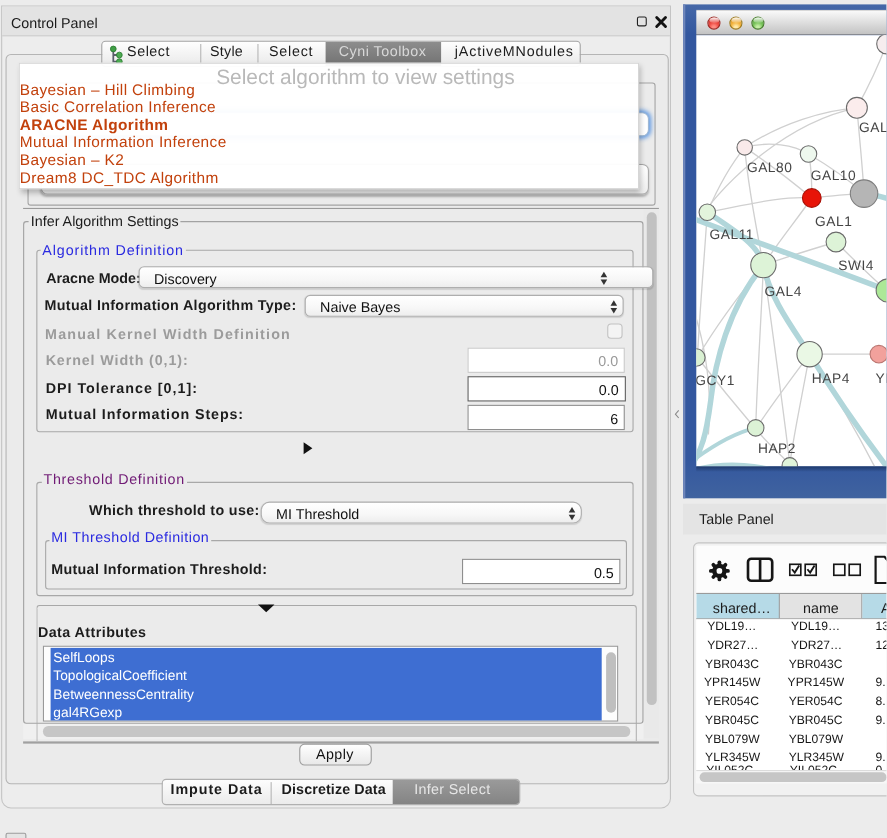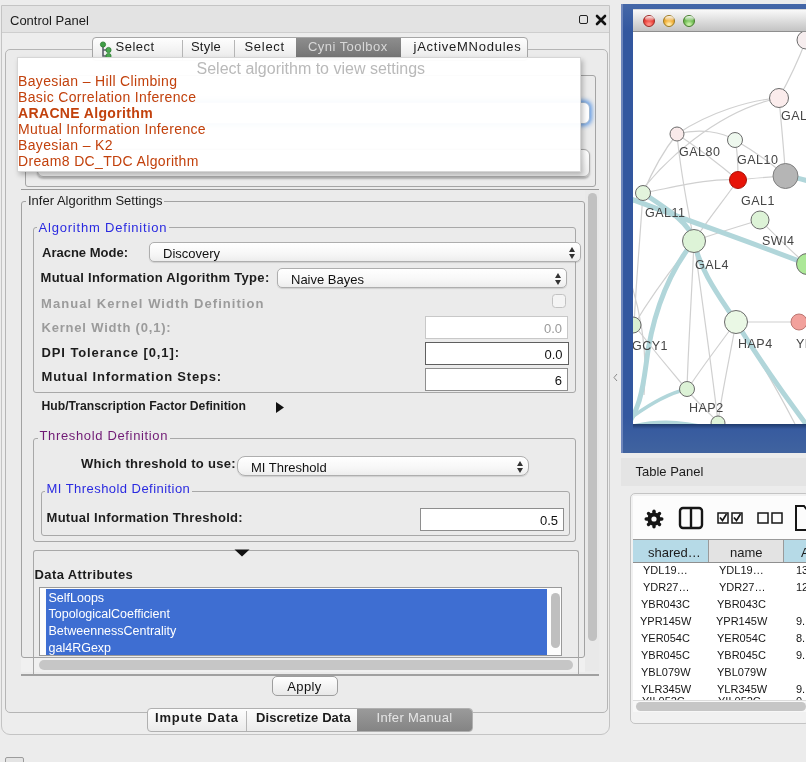--- a/index.html
+++ b/index.html
@@ -70,21 +70,21 @@
   <div class="abs" style="left:19px; top:651px; width:564px; height:15px; background:#f0f0f0;"></div>
   <div class="abs" style="left:37px; top:653.5px; width:534px; height:10.5px; background:#c6c6c6; border-radius:5px;"></div>
 
   <div class="gbox" style="left:19px; top:194.5px; width:564px; height:457px; border-color:#a2a2a2;"></div>
   <div class="glabel" style="left:24px; top:187px; color:#1c1c1c;">Infer Algorithm Settings</div>
 
   <div class="gbox" style="left:31px; top:221px; width:543px; height:166px;"></div>
   <div class="glabel" style="left:34.5px; top:214px; color:#2a2ae0; letter-spacing:0.8px;">Algorithm Definition</div>
 
   <div class="abs b13" style="left:40px; top:238.5px;">Aracne Mode:</div>
-  <div class="combo" style="left:147px; top:236px; width:432px;">
+  <div class="combo" style="left:124px; top:236px; width:468px;">
     <span class="ct">Discovery</span>
       <span class="spin" style="left:419px; top:4px;"></span>
   </div>
 
   <div class="abs b13" style="left:38.5px; top:264px; letter-spacing:0.3px;">Mutual Information Algorithm Type:</div>
   <div class="combo" style="left:275px; top:261.5px; width:290px;">
     <span class="ct">Naive Bayes</span>
       <span class="spin" style="left:277px; top:4px;"></span>
   </div>
 
@@ -93,21 +93,20 @@
 
   <div class="abs b13 gray" style="left:39.5px; top:313.5px; letter-spacing:0.8px;">Kernel Width (0,1):</div>
   <div class="field" style="left:423px; top:309.5px; width:143px; height:23px; border:1px solid #c8c8c8; color:#9a9a9a;">0.0</div>
 
   <div class="abs b13" style="left:39.5px; top:338.5px; letter-spacing:0.9px;">DPI Tolerance [0,1]:</div>
   <div class="field" style="left:423px; top:335.5px; width:143.5px; height:23px; border:1.5px solid #5f5f5f;">0.0</div>
 
   <div class="abs b13" style="left:39.5px; top:362.5px; letter-spacing:0.8px;">Mutual Information Steps:</div>
   <div class="field" style="left:423px; top:361.5px; width:143px; height:23px; border:1px solid #8e8e8e;">6</div>
 
-  <div class="abs b13" style="left:39.5px; top:393px; font-size:12.2px;">Hub/Transcription Factor Definition</div>
   <svg class="abs" style="left:272px; top:395px;" width="12" height="13" viewBox="0 0 12 13">
     <path d="M2 1 L10 6.5 L2 12 Z" fill="#111"></path>
   </svg>
 
   <div class="gbox" style="left:30.5px; top:431.5px; width:543.5px; height:104px;"></div>
   <div class="glabel" style="left:35.5px; top:421.5px; color:#701a75; letter-spacing:0.65px;text-align:center;">Threshold Definition</div>
 
   <div class="abs b13" style="left:79px; top:449.5px; letter-spacing:0.3px;">Which threshold to use:</div>
   <div class="combo" style="left:235px; top:450px; width:292px; border-radius:8px;">
     <span class="ct">MI Threshold</span>
@@ -138,26 +137,26 @@
 
   <div class="abs" style="left:269.5px; top:670px; width:66px; height:20px; border:1px solid #9e9e9e; border-radius:5px; background:linear-gradient(#ffffff,#e8e8e8); text-align:center;">
     <span style="font-size:13px; color:#111; line-height:18px; letter-spacing:0.4px;">Apply</span>
   </div>
 
   <div class="abs" style="left:145px; top:702px; width:326px; height:24px; border:1px solid #b0b0b0; border-radius:4px; background:linear-gradient(#fdfdfd,#ebebeb); overflow:hidden;">
     <div class="abs" style="left:97.5px; top:2px; width:1px; height:20px; background:#b6b6b6;"></div>
     <div class="abs" style="left:209px; top:0; width:117px; height:24px; background:linear-gradient(#9a9a9a,#828282);"></div>
     <div class="abs b13" style="left:7px; top:0.6px; letter-spacing:0.85px;">Impute Data</div>
     <div class="abs b13" style="left:108px; top:0.6px; letter-spacing:0.1px;text-align:center;">Discretize Data</div>
-    <div class="abs t13" style="left:228.5px; top:0.6px; color:#e6e6e6; letter-spacing:0.3px;">Infer Manual</div>
+    <div class="abs t13" style="left:228.5px; top:0.6px; color:#e6e6e6; letter-spacing:0.3px;">Infer Select</div>
   </div>
 </div>
 
 <div class="abs" style="left:16.5px; top:57px; width:564px; height:115px; background:rgba(255,255,255,0.96); border:1px solid #d6d6d6; box-shadow:2px 3px 5px rgba(0,0,0,0.25);">
-  <div class="abs" style="left:179px; top:1.5px; font-size:16px; color:#b9b9b9;">Select algorithm to view settings</div>
+  <div class="abs" style="left:179px; top:1.5px; font-size:19px; color:#b9b9b9;">Select algorithm to view settings</div>
   <div class="abs" style="left:0.5px; top:16px; font-size:14px; color:#c2410c; line-height:15.9px; letter-spacing:0.35px;">
     Bayesian – Hill Climbing<br>
     Basic Correlation Inference<br>
     <b>ARACNE Algorithm</b><br>
     Mutual Information Inference<br>
     Bayesian – K2<br>
     Dream8 DC_TDC Algorithm
   </div>
 </div>
 

